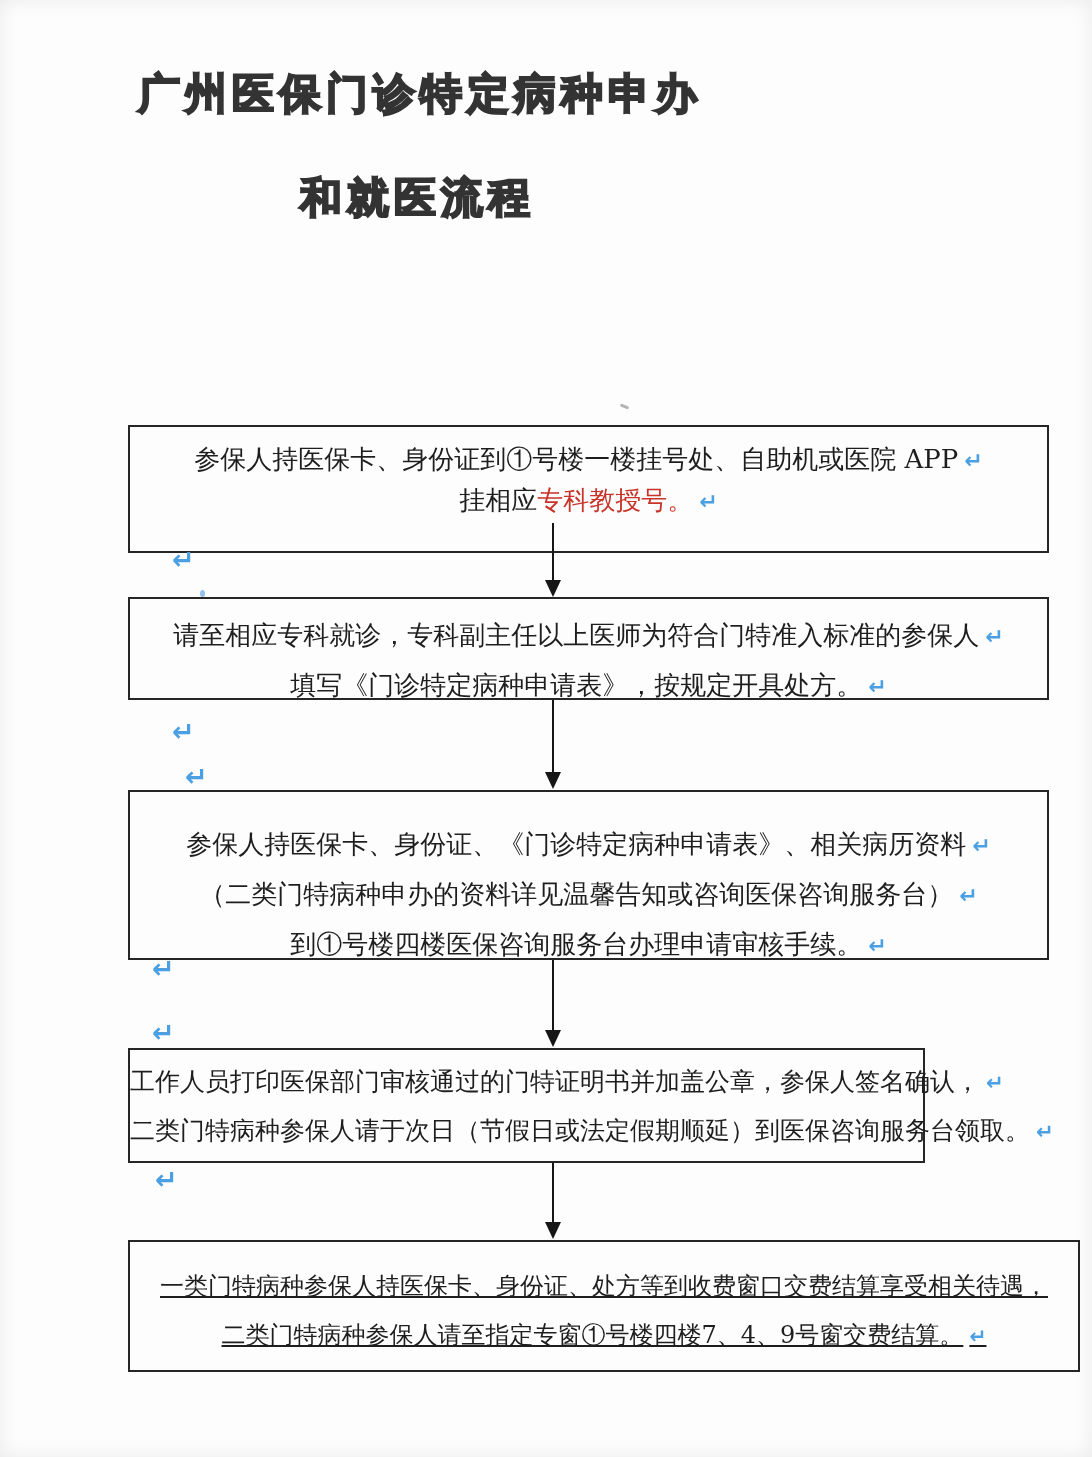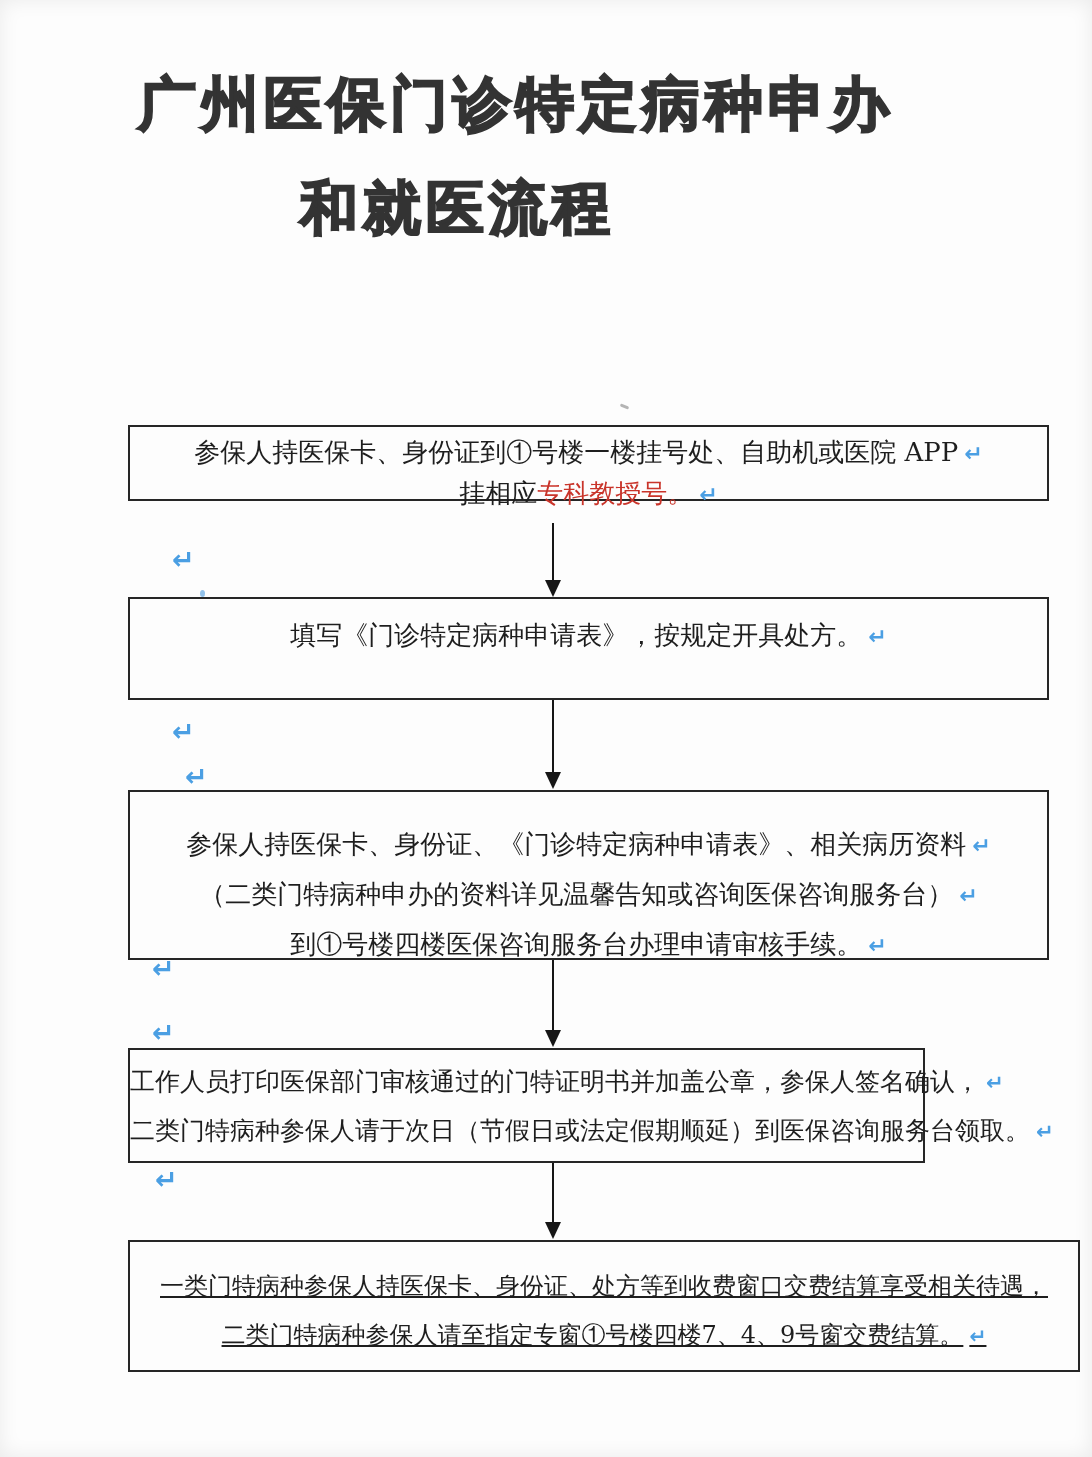--- a/index.html
+++ b/index.html
@@ -5,37 +5,37 @@
   html,body { margin:0; padding:0; background:#e8e8ea; }
   .page {
     position:relative; width:1092px; height:1457px; margin:0 auto;
     background:#fdfdfd; overflow:hidden;
     box-shadow: inset 0 0 20px rgba(0,0,0,0.08);
     font-family:"DejaVu Sans", sans-serif;
   }
   
   .title-line {
     position:absolute; white-space:nowrap;
-    color:#333; font-weight:900; font-size:58px; letter-spacing:5px;
+    color:#333; font-weight:900; font-size:42px; letter-spacing:5px;
     -webkit-text-stroke:2.2px #333;
     font-family:"DejaVu Sans", sans-serif;
   }
   .title-l1 { left:138px; top:66px; }
   .title-l2 { left:300px; top:170px; }
 
   
   .box {
     position:absolute; box-sizing:border-box;
     border:2px solid var(--border,#262626);
     background:transparent; text-align:center;
     color:var(--ink,#1e1e1e);
     font-family:"DejaVu Serif", serif;
   }
   .box .line { white-space:nowrap; }
-  .b1 { left:128px; top:425px;  width:921px; height:76px;  padding-top:5px;  font-size:26px; line-height:40px; }
+  .b1 { left:128px; top:425px;  width:921px; height:128px;  padding-top:12px;  font-size:26px; line-height:40px; }
   .b2 { left:128px; top:597px;  width:921px; height:103px; padding-top:12px; font-size:26px; line-height:49px; }
   .b3 { left:128px; top:790px;  width:921px; height:170px; padding-top:28px; font-size:26px; line-height:49px; }
   .b4 { left:128px; top:1048px; width:797px; height:115px; padding-top:8px; font-size:25px; line-height:48px; }
   .b5 { left:128px; top:1240px; width:952px; height:132px; padding-top:20px; font-size:24px; line-height:49px;text-decoration:underline; }
 
   .seg { color:var(--ink,#1e1e1e); }
   .seg-red { color:var(--red,#c9342a); }
 
   
   .pmark {
@@ -87,20 +87,21 @@
   <div class="smudge"></div>
   <div class="speck"></div>
 
   <div class="box b1">
       <div class="line"><span class="seg">参保人持医保卡、身份证到①号楼一楼挂号处、自助机或医院 APP</span><span class="pmark pmark-inline">↵</span></div>
       <div class="line"><span class="seg">挂相应</span><span class="seg seg-red">专科教授号。</span><span class="pmark pmark-inline">↵</span></div>
     </div>
   <div class="arrow a1"></div>
 
   <div class="box b2">
+      <div class="line"><span class="seg">请至相应专科就诊，专科副主任以上医师为符合门特准入标准的参保人</span><span class="pmark pmark-inline">↵</span></div>
       <div class="line"><span class="seg">填写《门诊特定病种申请表》，按规定开具处方。</span><span class="pmark pmark-inline">↵</span></div>
     </div>
   <div class="arrow a2"></div>
 
   <div class="box b3">
       <div class="line"><span class="seg">参保人持医保卡、身份证、《门诊特定病种申请表》、相关病历资料</span><span class="pmark pmark-inline">↵</span></div>
       <div class="line"><span class="seg">（二类门特病种申办的资料详见温馨告知或咨询医保咨询服务台）</span><span class="pmark pmark-inline">↵</span></div>
       <div class="line"><span class="seg">到①号楼四楼医保咨询服务台办理申请审核手续。</span><span class="pmark pmark-inline">↵</span></div>
     </div>
   <div class="arrow a3"></div>

